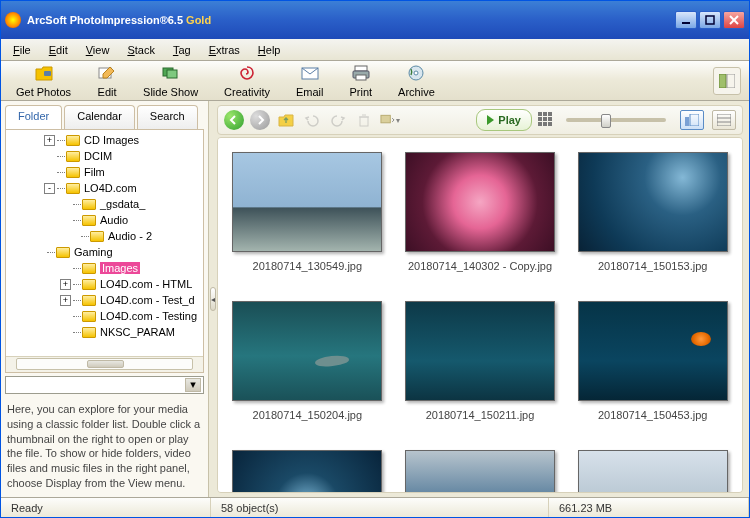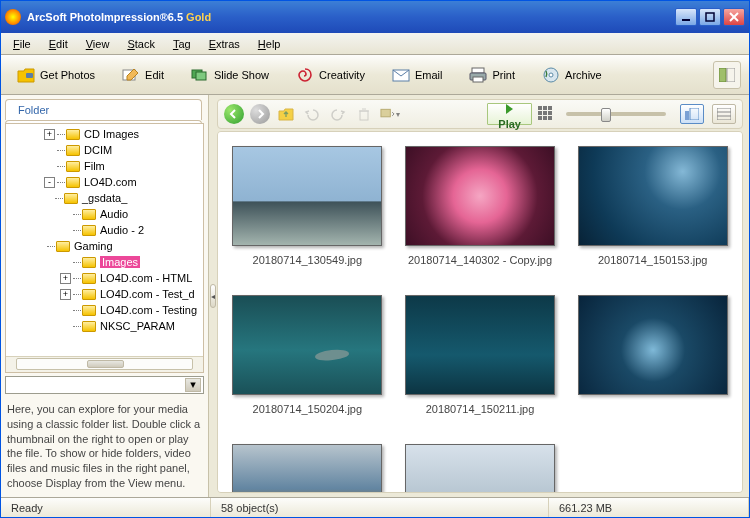--- a/index.html
+++ b/index.html
@@ -1,44 +1,44 @@
 <!DOCTYPE html>
 <html><head>
 <meta charset="utf-8">
 <style>
 * { margin:0; padding:0; box-sizing:border-box; font-family:Tahoma,Arial,sans-serif; font-size:11px; }
 body { width:750px; height:518px; background:#ece9d8; border:1px solid #0054e3; display:flex; flex-direction:column; overflow:hidden; }
 
 
-.title-bar { height:32px; background:linear-gradient(180deg,#3c7fd6 0%,#2a5fc8 50%,#1e4ab8 100%); display:flex; align-items:center; padding:0 4px; color:#fff; }
+.title-bar { height:38px; background:linear-gradient(180deg,#3c7fd6 0%,#2a5fc8 50%,#1e4ab8 100%); display:flex; align-items:center; padding:0 4px; color:#fff; }
 .title-bar .logo { width:16px; height:16px; background:radial-gradient(circle,#ff0 0%,#f80 60%,#a40 100%); border-radius:50%; margin-right:6px; }
 .title-text { font-weight:bold; }
 .title-text .gold { color:#ffd34e; }
 .win-controls { margin-left:auto; display:flex; gap:2px; }
 .win-btn { width:22px; height:18px; background:linear-gradient(180deg,#d8e6fb 0%,#7aa7e6 100%); border:1px solid #2a5fc8; border-radius:2px; cursor:pointer; display:flex; align-items:center; justify-content:center; }
 .win-btn.close { background:linear-gradient(180deg,#f6a6a0 0%,#d44 100%); }
 .win-btn svg { width:10px; height:10px; }
 
 
 .menu-bar { height:22px; display:flex; align-items:center; padding:0 4px; gap:2px; background:linear-gradient(180deg,#f4f4f0 0%,#e8e5d3 100%); border-bottom:1px solid #aca899; }
 .menu-item { padding:2px 8px; cursor:pointer; }
 
 
 .toolbar { height:40px; display:flex; align-items:center; padding:4px 8px; gap:12px; background:linear-gradient(180deg,#fdfdfb 0%,#ece9d8 50%,#e4e0cc 100%); border-bottom:1px solid #aca899; }
-.tool-btn { display:flex; align-items:center; gap:4px; padding:4px 6px; cursor:pointer; border:1px solid transparent; border-radius:3px; }
+.tool-btn { display:flex; align-items:center; gap:4px; padding:4px 6px; cursor:pointer; border:1px solid transparent; border-radius:3px;flex-direction:column; }
 .tool-icon { width:20px; height:18px; display:flex; align-items:center; justify-content:center; }
 .tool-icon svg { width:18px; height:16px; }
 .layout-toggle { margin-left:auto; width:28px; height:28px; border:1px solid #c7c1a9; border-radius:3px; display:flex; align-items:center; justify-content:center; cursor:pointer; background:#f6f4ec; }
 
 
 .content { flex:1; display:flex; overflow:hidden; }
 
 
 .left-pane { width:208px; display:flex; flex-direction:column; background:#faf8f1; border-right:1px solid #c7c1a9; }
-.tabs { height:24px; display:flex; margin:4px 4px 0 4px;flex-direction:column; }
+.tabs { height:24px; display:flex; margin:4px 4px 0 4px; }
 .tab { padding:4px 12px; background:linear-gradient(180deg,#fff 0%,#eee 100%); border:1px solid #cdbea4; border-bottom:none; border-radius:4px 4px 0 0; margin-right:2px; cursor:pointer; position:relative; }
 .tab.active { background:#fff; z-index:2; color:#36a; }
 .tree-wrap { flex:1; border:1px solid #cdbea4; margin:0 4px; background:#fff; overflow:hidden; position:relative; display:flex; flex-direction:column; }
 .tree { overflow:auto; flex:1; padding:2px 0; }
 .tree-row { display:flex; align-items:center; height:16px; padding-left:6px; cursor:pointer; white-space:nowrap; }
 .tree-row.selected .label { background:#ec4899; color:#fff; padding:0 2px; }
 .toggle { width:11px; height:11px; border:1px solid #808080; font-size:9px; line-height:9px; text-align:center; margin-right:4px; cursor:pointer; background:#fff; }
 .toggle.spacer { visibility:hidden; }
 .dotted { width:8px; height:1px; border-top:1px dotted #808080; margin:0 1px 0 -2px; }
 .folder-icon { width:14px; height:11px; background:linear-gradient(180deg,#ffeea0 0%,#f5c200 100%); border:1px solid #cc9900; border-radius:1px; margin-right:4px; }
@@ -58,21 +58,21 @@
 .right-pane { flex:1; display:flex; flex-direction:column; overflow:hidden; }
 .view-bar { height:30px; margin:4px 6px 2px 0; background:linear-gradient(180deg,#fafaf6 0%,#f0eee2 100%); border:1px solid #d7d1ba; border-radius:4px; display:flex; align-items:center; padding:0 6px; gap:6px; }
 .nav-btn { width:20px; height:20px; border-radius:50%; display:flex; align-items:center; justify-content:center; cursor:pointer; }
 .nav-btn.back { background:radial-gradient(circle at 30% 30%,#9be66b,#2f9f2f); }
 .nav-btn.fwd { background:radial-gradient(circle at 30% 30%,#ddd,#999); }
 .nav-btn svg { width:10px; height:10px; }
 .tiny-btn { width:20px; height:20px; display:flex; align-items:center; justify-content:center; cursor:pointer; opacity:0.7; }
 .tiny-btn.dim { opacity:0.35; }
 .tiny-btn svg { width:16px; height:14px; }
 .spacer-flex { flex:1; }
-.play-btn { height:22px; padding:0 10px; border:1px solid #a8c77d; border-radius:1px; background:linear-gradient(180deg,#fff 0%,#e7f3d6 100%); display:flex; align-items:center; gap:4px; cursor:pointer; color:#2a6a22; font-weight:bold;flex-direction:column; }
+.play-btn { height:22px; padding:0 10px; border:1px solid #a8c77d; border-radius:9px; background:linear-gradient(180deg,#fff 0%,#e7f3d6 100%); display:flex; align-items:center; gap:4px; cursor:pointer; color:#2a6a22; font-weight:bold; }
 .play-tri { width:0; height:0; border-left:7px solid #3a9a2a; border-top:5px solid transparent; border-bottom:5px solid transparent; }
 .grid-icon { width:16px; height:16px; display:grid; grid-template-columns:repeat(3,4px); grid-template-rows:repeat(3,4px); gap:1px; cursor:pointer; }
 .grid-icon span { background:#777; }
 .slider { width:100px; height:4px; background:#c7c1a9; border-radius:2px; margin:0 6px; position:relative; cursor:pointer; }
 .slider::after { content:""; position:absolute; left:35%; top:-4px; width:8px; height:12px; background:linear-gradient(180deg,#fff,#d0d0c8); border:1px solid #888; border-radius:2px; }
 .view-mode { width:24px; height:20px; border:1px solid #bfb9a5; border-radius:2px; display:flex; align-items:center; justify-content:center; cursor:pointer; margin-left:2px; background:linear-gradient(180deg,#fff 0%,#eae6d6 100%); }
 .view-mode.active { background:linear-gradient(180deg,#fff 0%,#cde0f6 100%); border-color:#5a8cc6; }
 
 .thumbs-wrap { flex:1; margin:0 6px 4px 0; border:1px solid #d7d1ba; border-radius:4px; background:#fff; overflow-y:scroll; padding:14px 8px; }
 .thumbs { display:grid; grid-template-columns:repeat(3,1fr); gap:29px 10px; }
@@ -243,33 +243,33 @@
             <div class="dotted"></div>
             <div class="folder-icon"></div>
             <span class="label">Film</span>
           </div>
           <div class="tree-row" style="padding-left: 38px;">
             <div class="toggle">-</div>
             <div class="dotted"></div>
             <div class="folder-icon"></div>
             <span class="label">LO4D.com</span>
           </div>
-          <div class="tree-row" style="padding-left: 36px;">
+          <div class="tree-row" style="padding-left: 54px;">
             <div class="toggle spacer"></div>
             <div class="dotted"></div>
             <div class="folder-icon"></div>
             <span class="label">_gsdata_</span>
           </div>
           <div class="tree-row" style="padding-left: 54px;">
             <div class="toggle spacer"></div>
             <div class="dotted"></div>
             <div class="folder-icon"></div>
             <span class="label">Audio</span>
           </div>
-          <div class="tree-row" style="padding-left: 54px;">
+          <div class="tree-row" style="padding-left: 54px; margin-left: 8px;">
             <div class="toggle spacer"></div>
             <div class="dotted"></div>
             <div class="folder-icon"></div>
             <span class="label">Audio - 2</span>
           </div>
           <div class="tree-row" style="padding-left: 28px;">
             <div class="toggle spacer"></div>
             <div class="dotted"></div>
             <div class="folder-icon"></div>
             <span class="label">Gaming</span>
@@ -412,20 +412,24 @@
           </div>
           <div class="thumb">
             <div class="thumb-img img-4"></div>
             <div class="thumb-label">20180714_150204.jpg</div>
           </div>
           <div class="thumb">
             <div class="thumb-img img-5"></div>
             <div class="thumb-label">20180714_150211.jpg</div>
           </div>
           <div class="thumb">
+            <div class="thumb-img img-6"></div>
+            <div class="thumb-label">20180714_150453.jpg</div>
+          </div>
+          <div class="thumb">
             <div class="thumb-img img-7"></div>
             <div class="thumb-label"></div>
           </div>
           <div class="thumb">
             <div class="thumb-img img-8"></div>
             <div class="thumb-label"></div>
           </div>
           <div class="thumb">
             <div class="thumb-img img-9"></div>
             <div class="thumb-label"></div>

